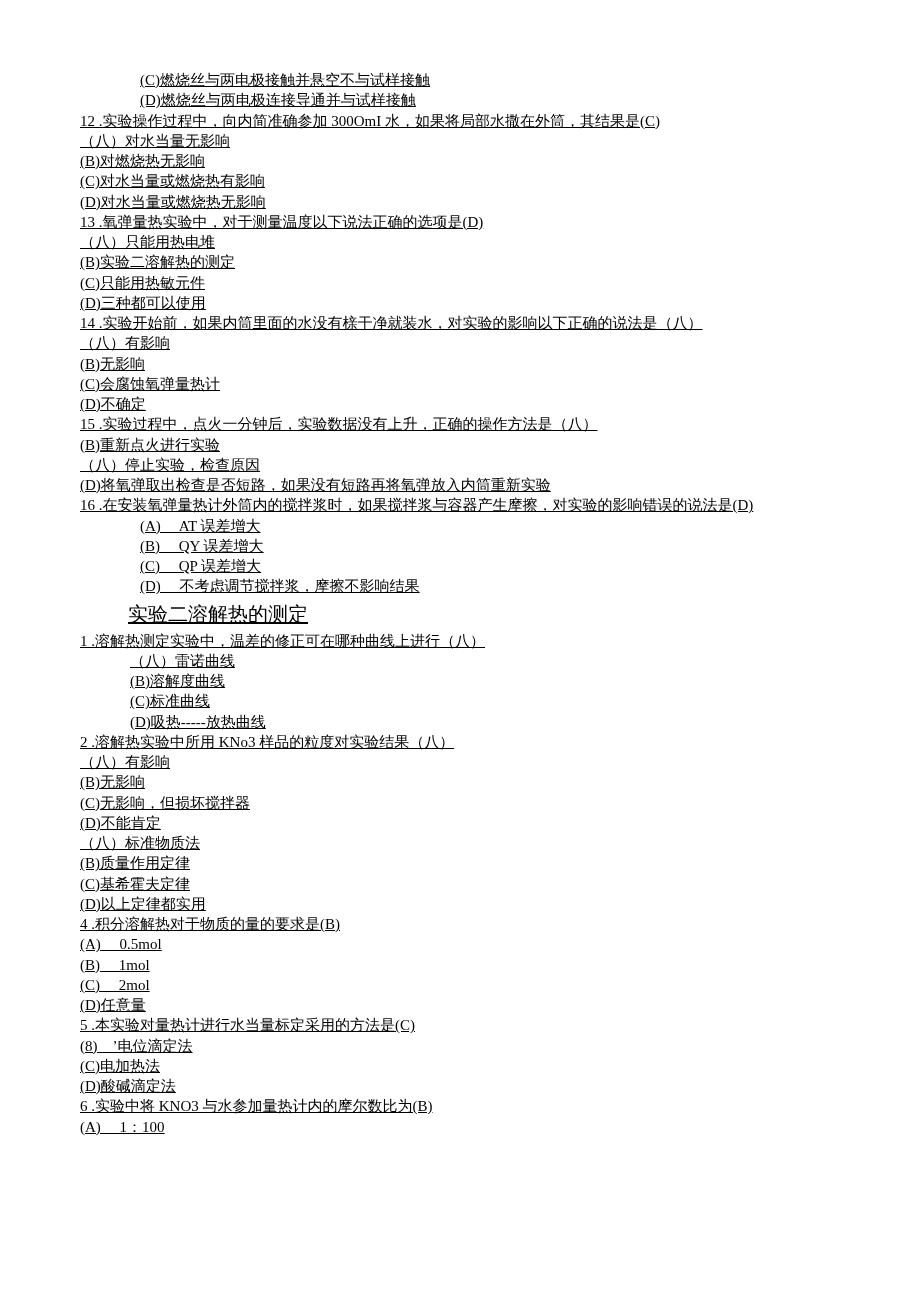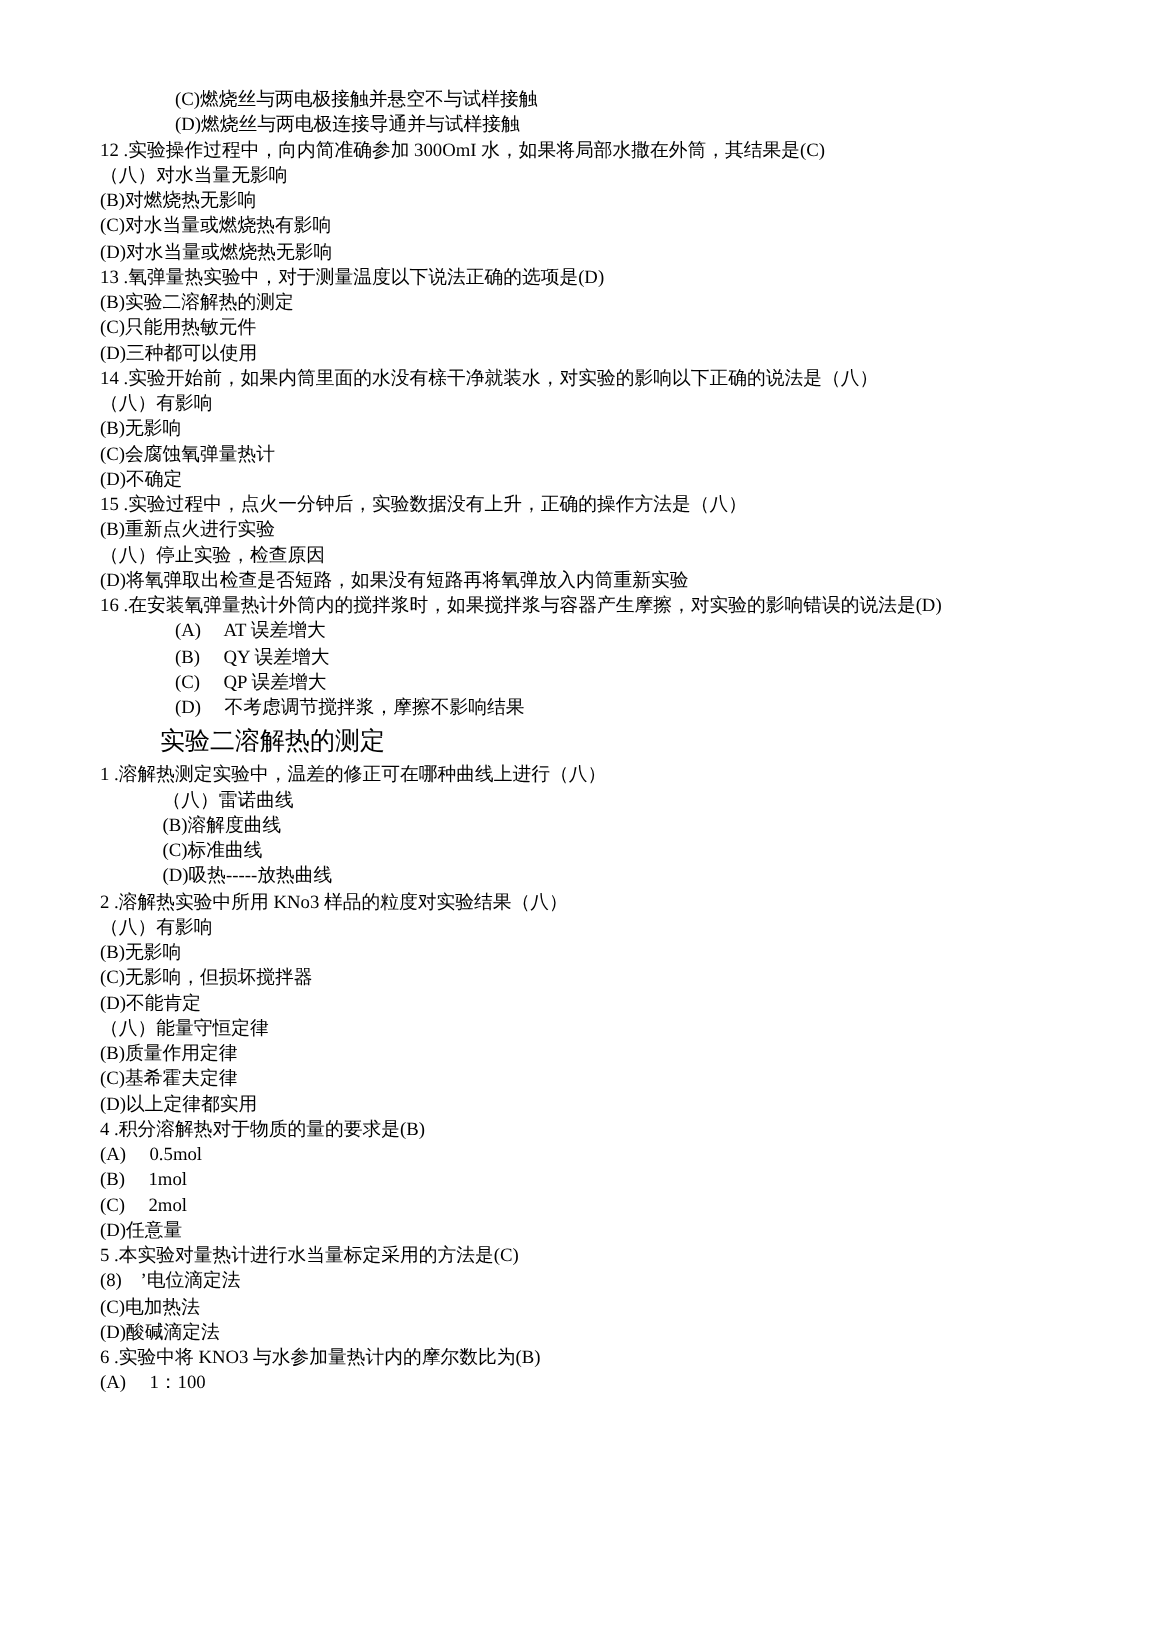--- a/index.html
+++ b/index.html
@@ -6,21 +6,21 @@
     font-family: "SimSun", "宋体", serif;
     font-size: 15px;
     line-height: 1.35;
     color: #000;
     background: #fff;
     margin: 0;
     padding: 70px 80px 40px 80px;
     width: 920px;
     box-sizing: border-box;
   }
-  .line { white-space: pre-wrap; }
+  .line { white-space: pre-wrap; text-decoration: underline; }
   .indent1 { padding-left: 60px; }
   .indent2 { padding-left: 50px; }
   .title {
     font-size: 20px;
     font-weight: normal;
     line-height: 1.5;
     padding-top: 2px;
     padding-bottom: 2px;
     margin-left: 48px;
   }
@@ -30,20 +30,21 @@
 
 <div id="container">
     <div class="line indent1">(C)燃烧丝与两电极接触并悬空不与试样接触</div>
     <div class="line indent1">(D)燃烧丝与两电极连接导通并与试样接触</div>
     <div class="line ">12 .实验操作过程中，向内简准确参加 300OmI 水，如果将局部水撒在外筒，其结果是(C)</div>
     <div class="line ">（八）对水当量无影响</div>
     <div class="line ">(B)对燃烧热无影响</div>
     <div class="line ">(C)对水当量或燃烧热有影响</div>
     <div class="line ">(D)对水当量或燃烧热无影响</div>
     <div class="line ">13 .氧弹量热实验中，对于测量温度以下说法正确的选项是(D)</div>
+    <div class="line ">（八）只能用热电堆</div>
     <div class="line ">(B)实验二溶解热的测定</div>
     <div class="line ">(C)只能用热敏元件</div>
     <div class="line ">(D)三种都可以使用</div>
     <div class="line ">14 .实验开始前，如果内筒里面的水没有榇干净就装水，对实验的影响以下正确的说法是（八）</div>
     <div class="line ">（八）有影响</div>
     <div class="line ">(B)无影响</div>
     <div class="line ">(C)会腐蚀氧弹量热计</div>
     <div class="line ">(D)不确定</div>
     <div class="line ">15 .实验过程中，点火一分钟后，实验数据没有上升，正确的操作方法是（八）</div>
     <div class="line ">(B)重新点火进行实验</div>
@@ -58,21 +59,21 @@
     <div class="line ">1 .溶解热测定实验中，温差的修正可在哪种曲线上进行（八）</div>
     <div class="line indent2">（八）雷诺曲线</div>
     <div class="line indent2">(B)溶解度曲线</div>
     <div class="line indent2">(C)标准曲线</div>
     <div class="line indent2">(D)吸热-----放热曲线</div>
     <div class="line ">2 .溶解热实验中所用 KNo3 样品的粒度对实验结果（八）</div>
     <div class="line ">（八）有影响</div>
     <div class="line ">(B)无影响</div>
     <div class="line ">(C)无影响，但损坏搅拌器</div>
     <div class="line ">(D)不能肯定</div>
-    <div class="line ">（八）能量守恒定律</div>
+    <div class="line ">（八）标准物质法</div>
     <div class="line ">(B)质量作用定律</div>
     <div class="line ">(C)基希霍夫定律</div>
     <div class="line ">(D)以上定律都实用</div>
     <div class="line ">4 .积分溶解热对于物质的量的要求是(B)</div>
     <div class="line ">(A)     0.5mol</div>
     <div class="line ">(B)     1mol</div>
     <div class="line ">(C)     2mol</div>
     <div class="line ">(D)任意量</div>
     <div class="line ">5 .本实验对量热计进行水当量标定采用的方法是(C)</div>
     <div class="line ">(8)    ’电位滴定法</div>

